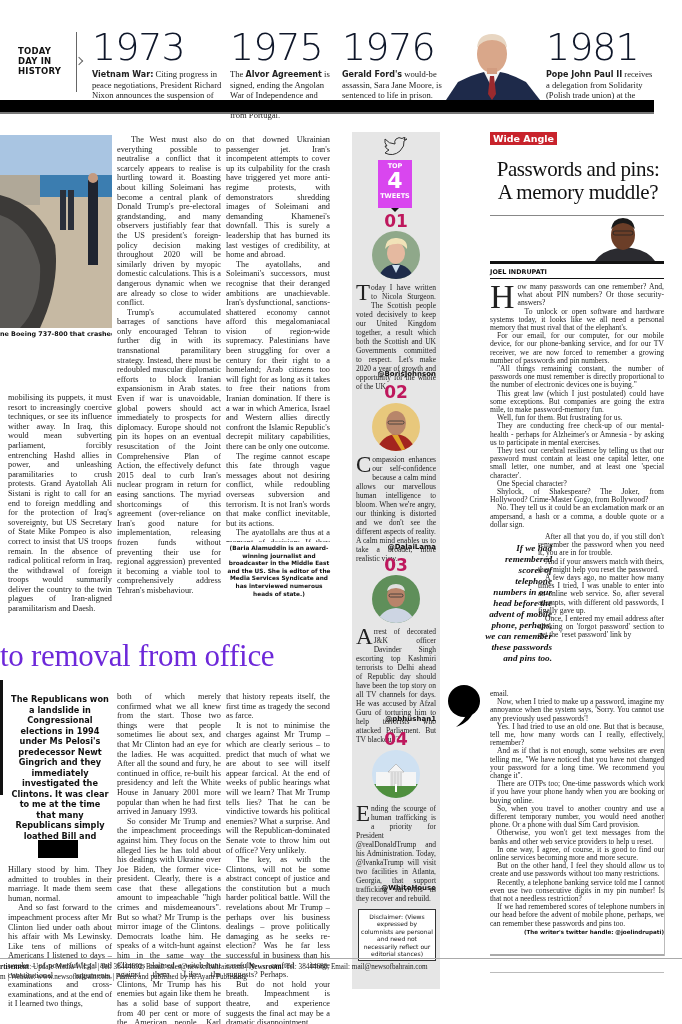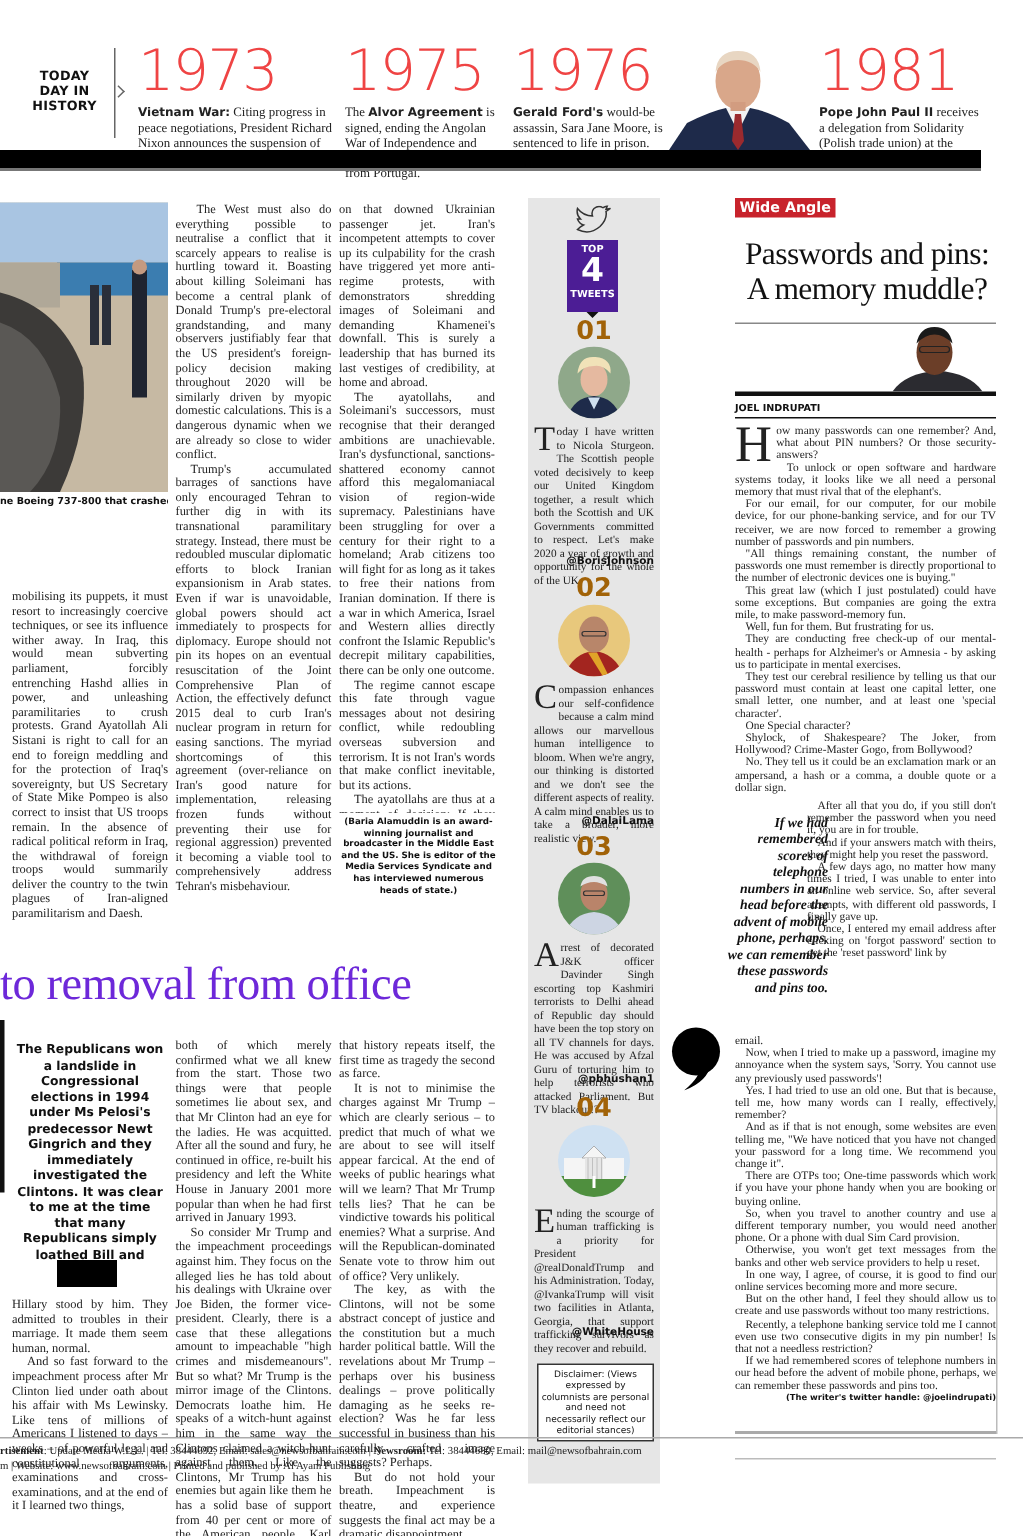--- a/index.html
+++ b/index.html
@@ -1,48 +1,48 @@
 <!DOCTYPE html>
 <html><head>
 <meta charset="utf-8">
 <style>
 *{box-sizing:border-box;margin:0;padding:0}
 html,body{width:682px;height:1024px;background:#fff;overflow:hidden}
 body{position:relative;font-family:"Liberation Serif","DejaVu Serif",serif;color:#222}
 .abs{position:absolute}
 
-.tih-label{left:18px;top:46px;width:50px;font-family:"DejaVu Sans",sans-serif;font-weight:bold;font-size:8.5px;line-height:10px;text-align:center;color:#111;letter-spacing:.2px}
+.tih-label{left:18px;top:46px;width:50px;font-family:"DejaVu Sans",sans-serif;font-weight:bold;font-size:8.5px;line-height:10px;text-align:left;color:#111;letter-spacing:.2px}
 .tih-bracket{left:76px;top:32px;width:6px;height:60px;border-left:1px solid #666}
 .tih-bracket:after{content:"";position:absolute;left:-1px;top:26px;width:5px;height:5px;border-right:1px solid #666;border-top:1px solid #666;transform:rotate(45deg)}
 .tih-event{top:28px}
-.tih-year{font-family:"DejaVu Sans",sans-serif;font-weight:200;font-size:38px;line-height:38px;letter-spacing:-1px;color:#ef4444}
+.tih-year{font-family:"DejaVu Sans",sans-serif;font-weight:200;font-size:38px;line-height:38px;letter-spacing:-1px;color:#0f172a}
 .tih-text{font-size:8.6px;line-height:10px;color:#222;margin-top:3px}
 .tih-text b{font-family:"DejaVu Sans",sans-serif;font-size:8px}
 .ford{left:444px;top:30px;width:96px;height:70px}
 .blackbar{left:0;top:100px;width:654px;height:14px;background:#000;border-bottom:2px solid #777}
 
 .photo{left:0;top:135px;width:112px;height:193px;overflow:hidden;background:linear-gradient(180deg,#b8d0e6 0%,#9bbad8 15%,#7a8a80 28%,#c9b89a 45%,#c8bba7 100%)}
 .caption{left:0;top:330px;width:112px;font-family:"DejaVu Sans",sans-serif;font-weight:bold;font-size:6.4px;color:#111;white-space:nowrap;overflow:hidden}
 .col{font-size:8.3px;line-height:9.6px;text-align:justify;color:#222;hyphens:auto}
 .col p{text-indent:10px}
 .col p.first{text-indent:14px}
 .bio{font-family:"DejaVu Sans",sans-serif;font-weight:bold;font-size:5.8px;line-height:7.6px;text-align:center;color:#111}
 .headline2{left:0;top:638px;font-size:31px;font-weight:normal;color:#6d28d9;letter-spacing:-.3px}
 .pullquote1{left:10px;top:694px;width:100px;font-family:"DejaVu Sans",sans-serif;font-weight:bold;font-size:8.2px;line-height:10.5px;text-align:center;color:#111}
 .leftbar{left:0;top:680px;width:3px;height:115px;background:#111}
 .blackrect{left:38px;top:840px;width:40px;height:18px;background:#000}
 
 .tweets{left:352px;top:132px;width:88px;height:857px;background:#e6e6e6}
 .tw-bird{left:383px;top:137px;font-size:20px;color:#333}
-.top4{left:378px;top:160px;width:34px;height:48px;background:#4c1d95;color:#fff;text-align:center;font-family:"DejaVu Sans",sans-serif;font-weight:bold}
+.top4{left:378px;top:160px;width:34px;height:48px;background:#d946ef;color:#fff;text-align:center;font-family:"DejaVu Sans",sans-serif;font-weight:bold}
 .top4 .t1{font-size:6.5px;line-height:9px;padding-top:2px}
 .top4 .t2{font-size:22px;line-height:20px}
 .top4 .t3{font-size:6.5px;line-height:10px}
 .top4:after{content:"";position:absolute;left:13px;bottom:-4px;border:4px solid transparent;border-top-color:#111;border-bottom:0}
-.tw-num{font-family:"DejaVu Sans",sans-serif;font-weight:bold;font-size:17px;line-height:18px;color:#a16207;text-align:center;width:88px;left:352px}
+.tw-num{font-family:"DejaVu Sans",sans-serif;font-weight:bold;font-size:17px;line-height:18px;color:#be185d;text-align:center;width:88px;left:352px}
 .tw-avatar{width:48px;height:48px;border-radius:50%;left:372px;overflow:hidden}
 .tw-text{left:356px;width:80px;font-size:7.5px;line-height:9px;text-align:justify;color:#222}
 .tw-text .dc{float:left;font-size:23px;line-height:18px;margin-right:1px;margin-top:1px}
 .tw-handle{left:356px;width:80px;text-align:right;font-family:"DejaVu Sans",sans-serif;font-weight:bold;font-size:7px;color:#111}
 .disclaimer{left:358px;top:909px;width:78px;border:1px solid #333;padding:3px 2px;font-family:"DejaVu Sans",sans-serif;font-size:6px;line-height:7.4px;text-align:center;color:#111;background:#fff}
 
 .wa-tag{left:490px;top:132px;width:67px;height:13px;background:#c8232c;color:#fff;font-family:"DejaVu Sans",sans-serif;font-weight:bold;font-size:9.5px;line-height:13px;padding-left:3px}
 .wa-title{left:490px;top:158px;width:176px;text-align:center;font-size:21px;line-height:23px;color:#111;letter-spacing:-.4px}
 .wa-rule{left:490px;top:215px;width:174px;height:1px;background:#888}
 .author-photo{left:585px;top:217px;width:80px;height:44px;overflow:hidden}

